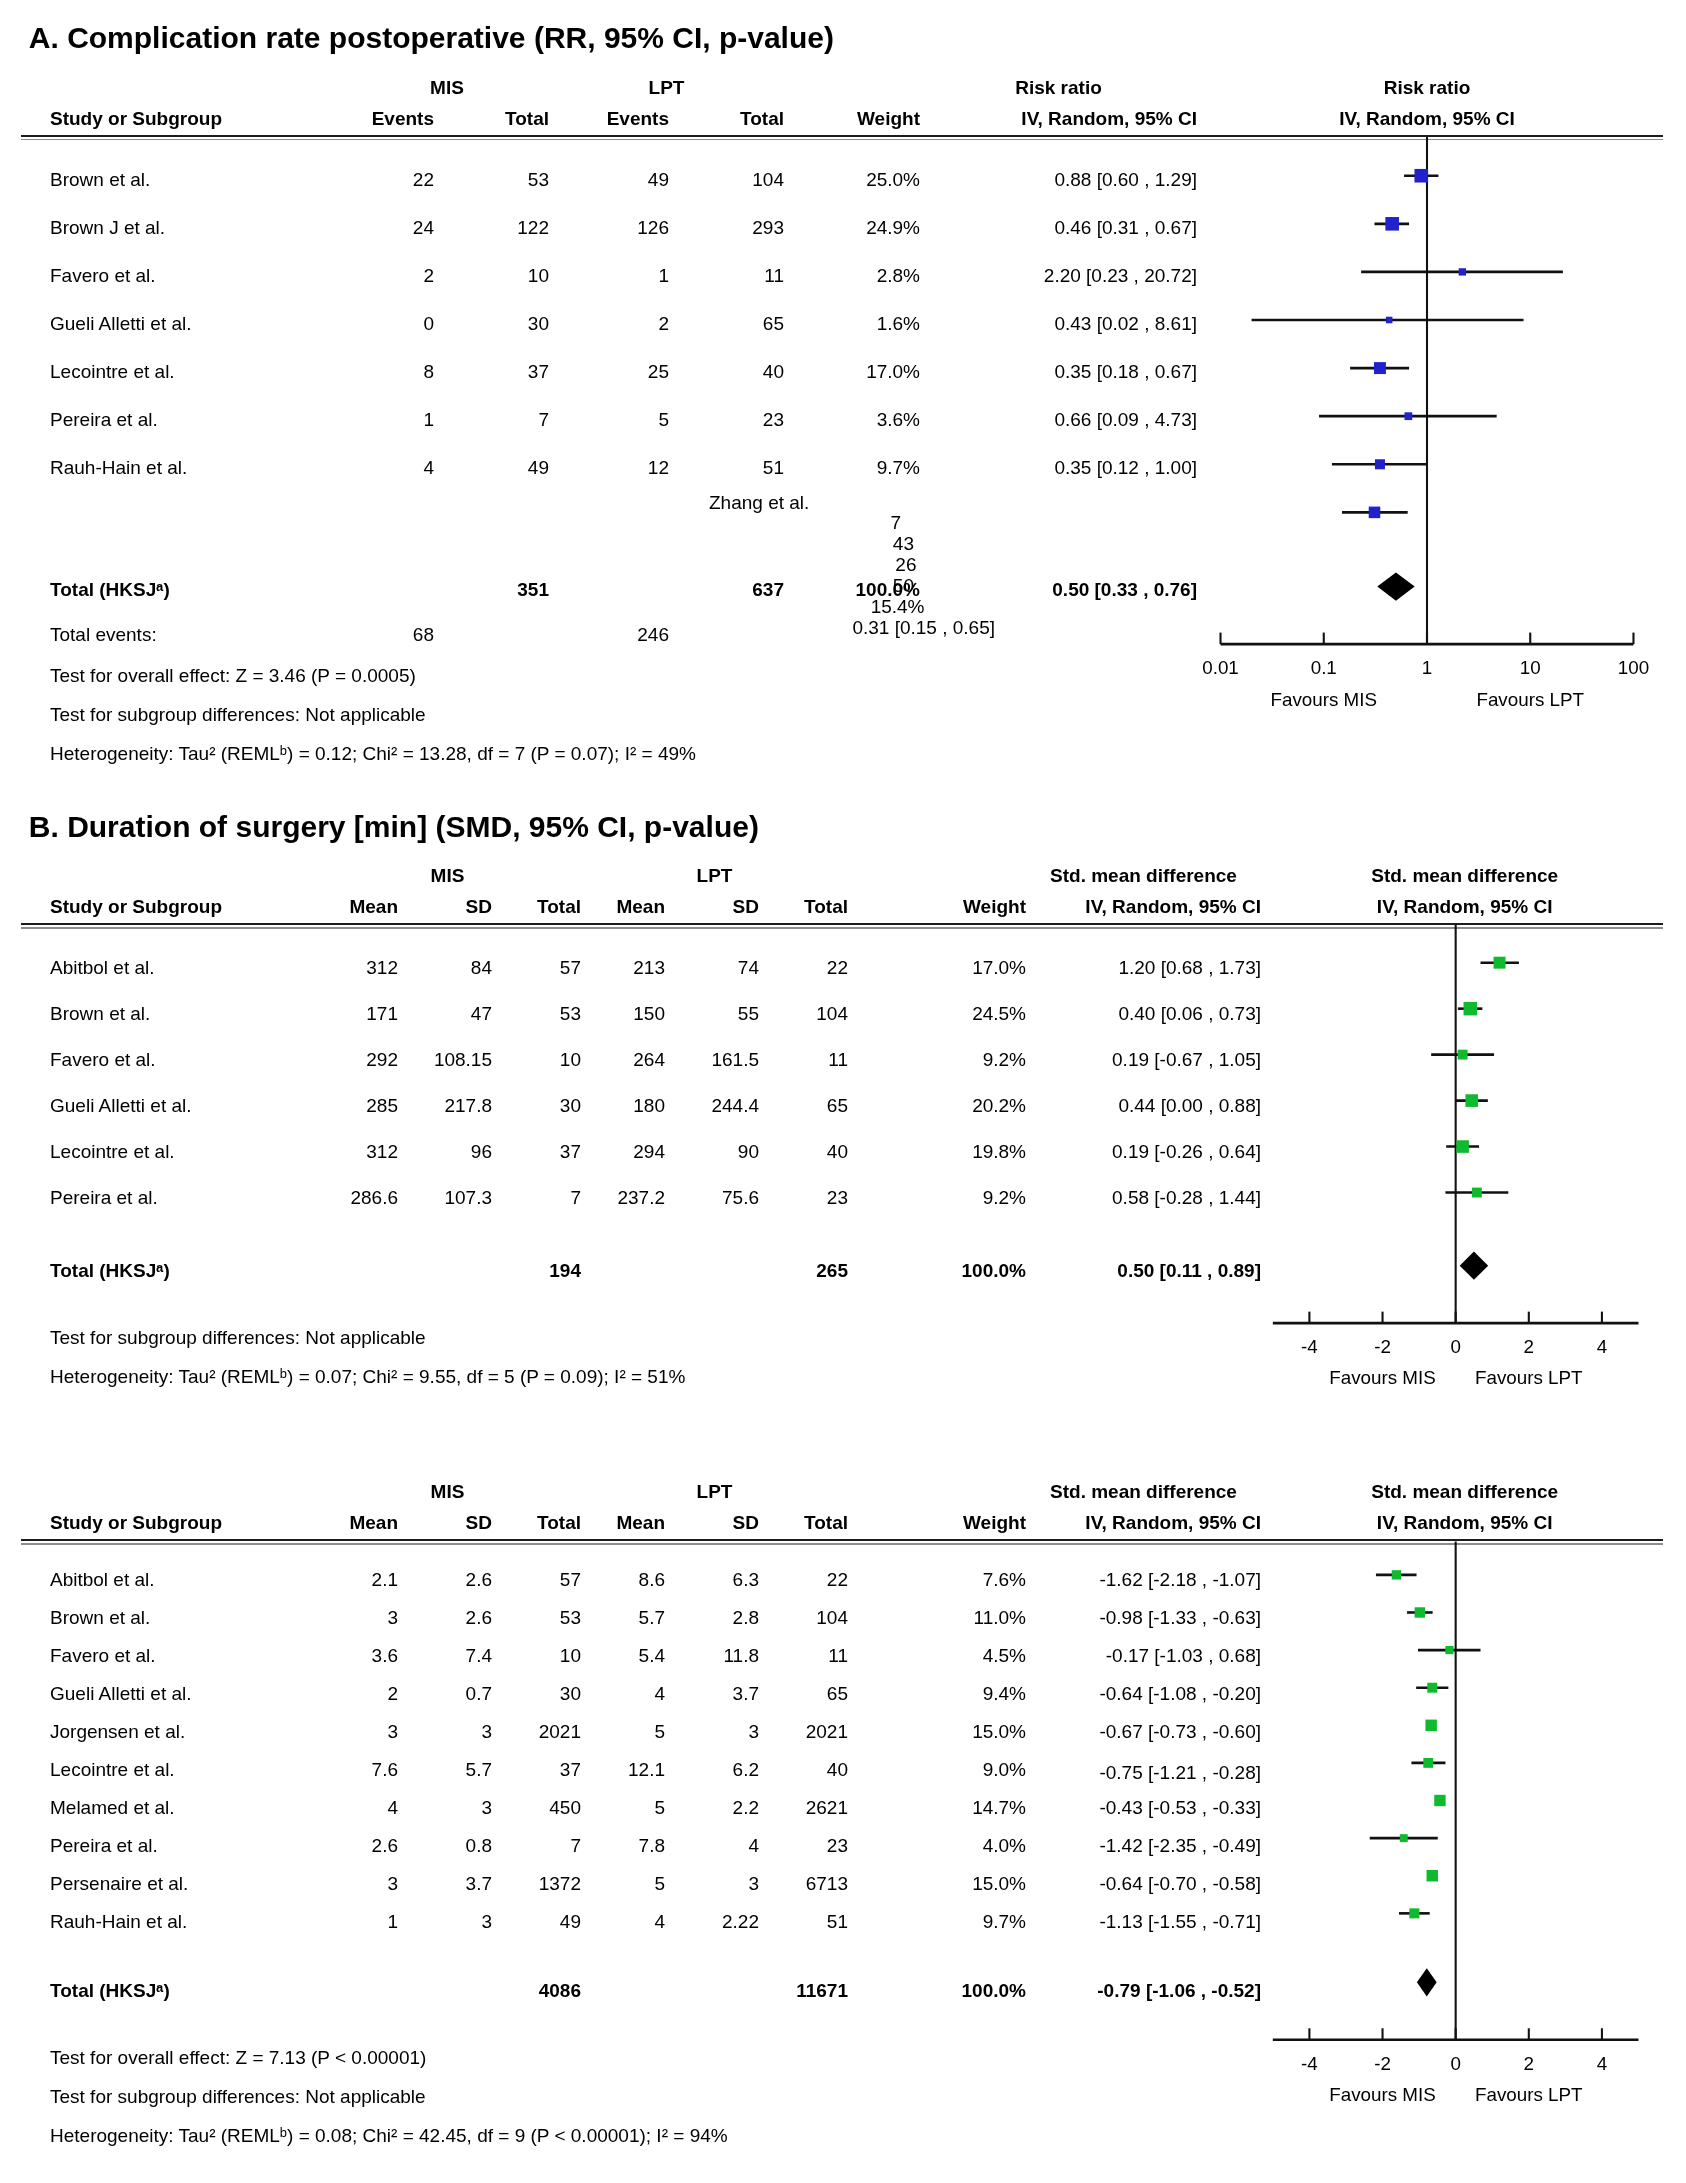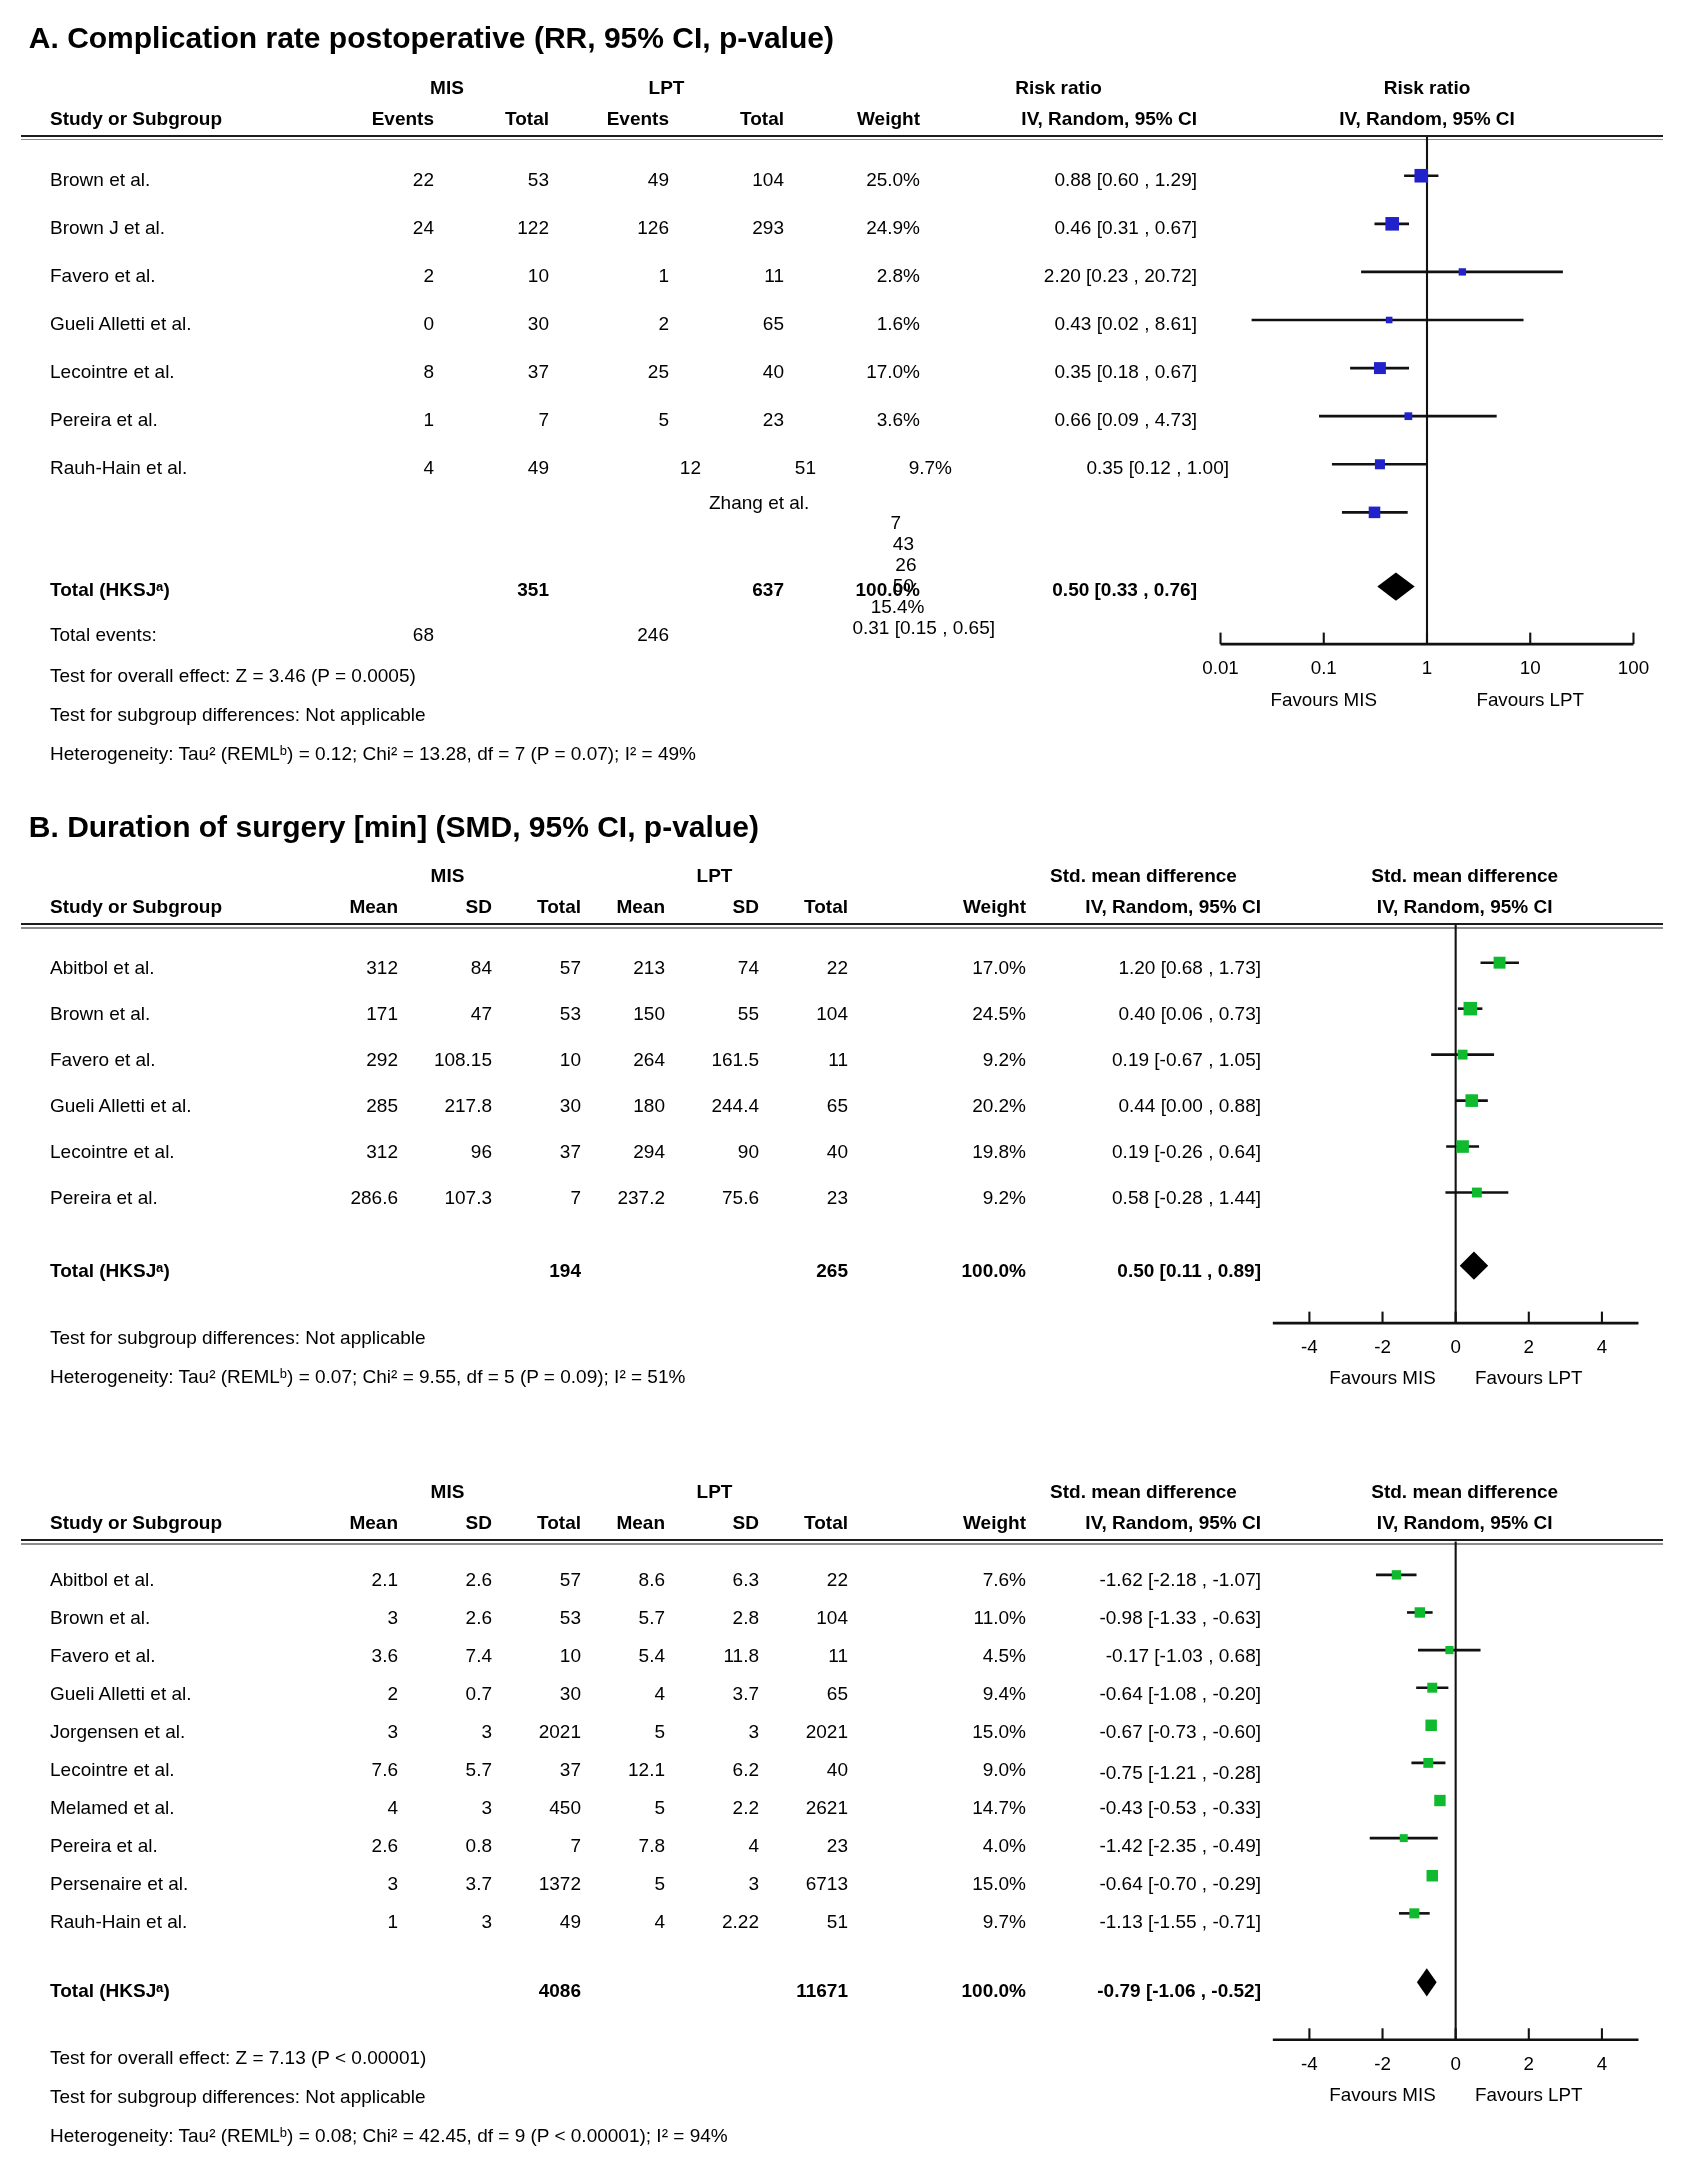--- a/index.html
+++ b/index.html
@@ -107,21 +107,21 @@
           <span class="cell r" style="width: 115px;">7</span>
           <span class="cell r" style="width: 120px;">5</span>
           <span class="cell r" style="width: 115px;">23</span>
           <span class="cell r" style="width: 136px;">3.6%</span>
           <span class="cell r" style="width: 277px;">0.66 [0.09 , 4.73]</span>
         </div>
         <div class="row data" style="height: 48px;">
           <span class="cell l" style="width: 295px;">Rauh-Hain et al.</span>
           <span class="cell r" style="width: 89px;">4</span>
           <span class="cell r" style="width: 115px;">49</span>
-          <span class="cell r" style="width: 120px; margin-left: 32px;">12</span>
+          <span class="cell r" style="width: 120px;">12</span>
           <span class="cell r" style="width: 115px;">51</span>
           <span class="cell r" style="width: 136px;">9.7%</span>
           <span class="cell r" style="width: 277px;">0.35 [0.12 , 1.00]</span>
         </div>
         <div class="row data" style="height: 48px; flex-direction: column;">
           <span class="cell l" style="width: 295px;">Zhang et al.</span>
           <span class="cell r" style="width: 89px;">7</span>
           <span class="cell r" style="width: 115px;">43</span>
           <span class="cell r" style="width: 120px;">26</span>
           <span class="cell r" style="width: 115px;">50</span>
@@ -446,21 +446,21 @@
         </div>
         <div class="row data" style="height: 38px;">
           <span class="cell l" style="width: 264px;">Persenaire et al.</span>
           <span class="cell r" style="width: 84px;">3</span>
           <span class="cell r" style="width: 94px;">3.7</span>
           <span class="cell r" style="width: 89px;">1372</span>
           <span class="cell r" style="width: 84px;">5</span>
           <span class="cell r" style="width: 94px;">3</span>
           <span class="cell r" style="width: 89px;">6713</span>
           <span class="cell r" style="width: 178px;">15.0%</span>
-          <span class="cell r" style="width: 235px;">-0.64 [-0.70 , -0.29]</span>
+          <span class="cell r" style="width: 235px;">-0.64 [-0.70 , -0.58]</span>
         </div>
         <div class="row data" style="height: 38px;">
           <span class="cell l" style="width: 264px;">Rauh-Hain et al.</span>
           <span class="cell r" style="width: 84px;">1</span>
           <span class="cell r" style="width: 94px;">3</span>
           <span class="cell r" style="width: 89px;">49</span>
           <span class="cell r" style="width: 84px;">4</span>
           <span class="cell r" style="width: 94px;">2.22</span>
           <span class="cell r" style="width: 89px;">51</span>
           <span class="cell r" style="width: 178px;">9.7%</span>

